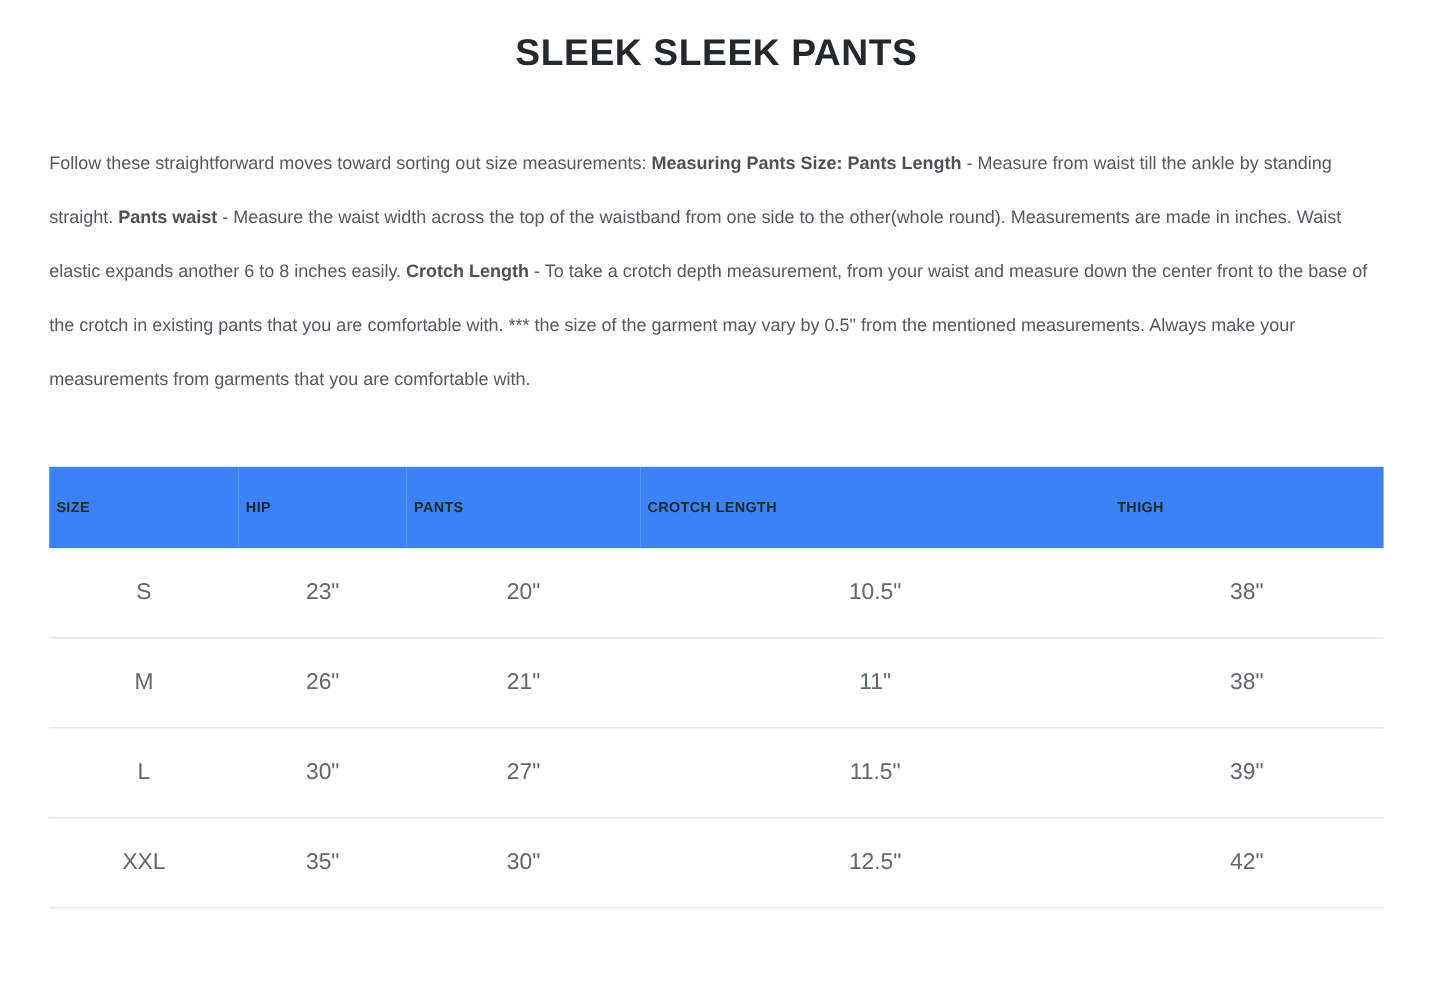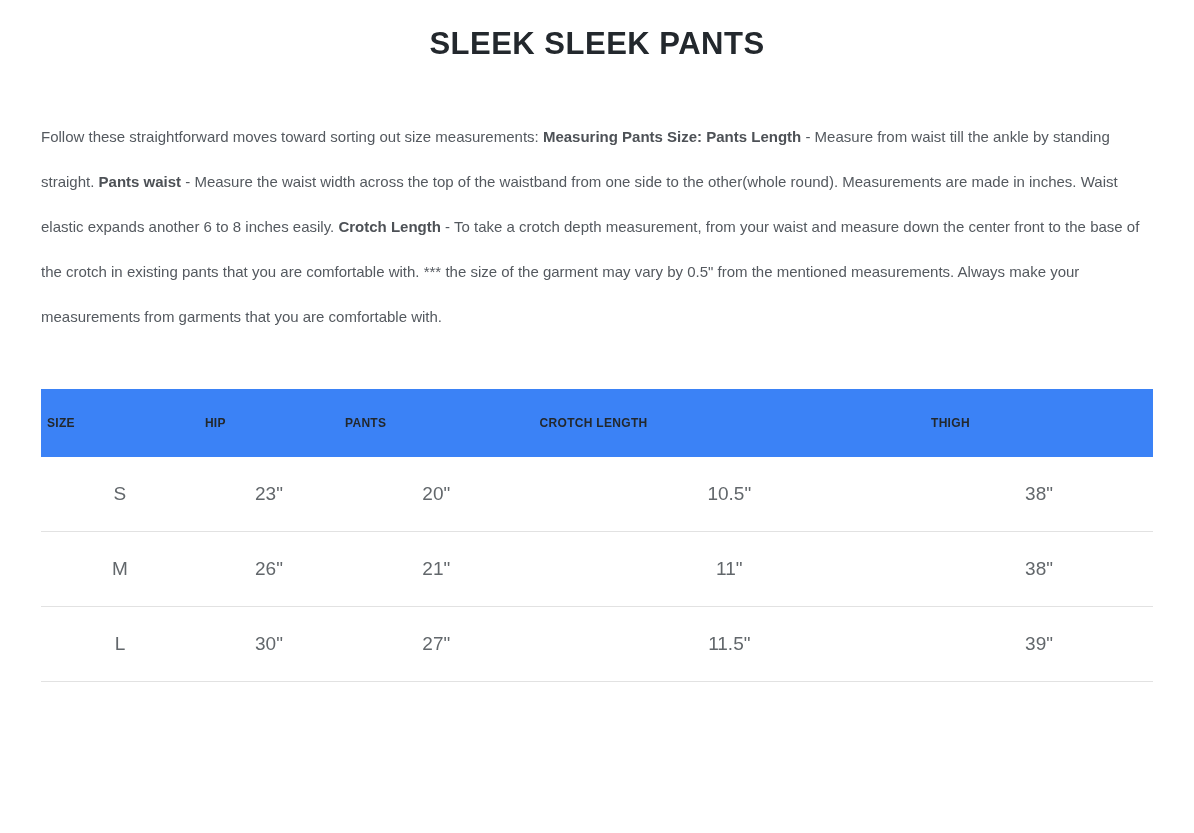--- a/index.html
+++ b/index.html
@@ -108,18 +108,25 @@
               <td>11"</td>
               <td>38"</td>
             </tr>
             <tr>
               <td>L</td>
               <td>30"</td>
               <td>27"</td>
               <td>11.5"</td>
               <td>39"</td>
             </tr>
+            <tr>
+              <td>XXL</td>
+              <td>35"</td>
+              <td>30"</td>
+              <td>12.5"</td>
+              <td>42"</td>
+            </tr>
           </tbody>
       </table>
     </div>
 
   </div>
 </div>
 
 </body></html>

